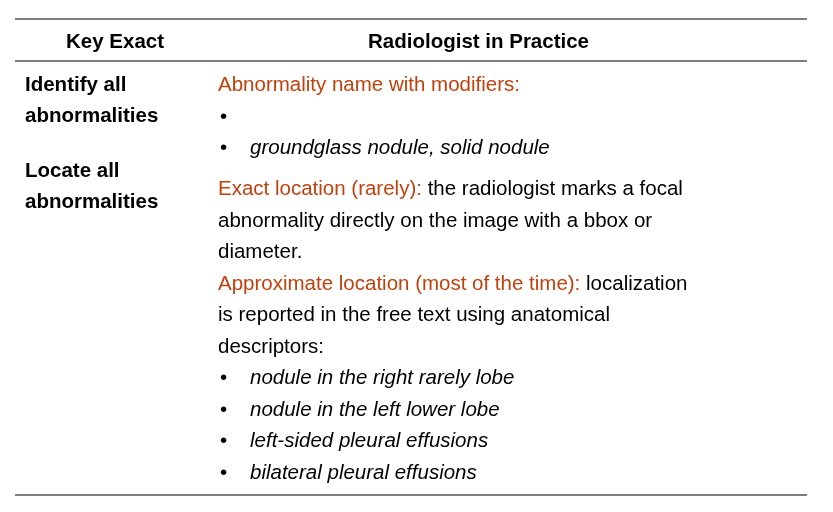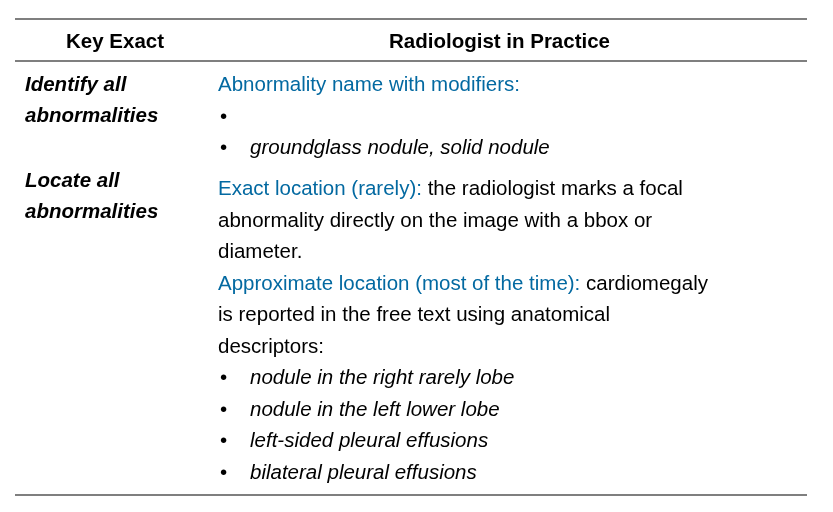--- a/index.html
+++ b/index.html
@@ -1,59 +1,59 @@
 <!DOCTYPE html>
 <html><head>
 <meta charset="utf-8">
 <style>
   html, body { margin:0; padding:0; background:#ffffff; }
   body { width:833px; height:512px; position:relative; overflow:hidden;
          font-family:"Liberation Sans", sans-serif; color:#000; }
   .rule { position:absolute; left:15px; width:792px; height:2px; background:#7f7f7f; }
   .hdr { position:absolute; top:28px; font-weight:bold; font-size:20.5px; line-height:26px; }
-  .task { position:absolute; left:25px; font-weight:bold; font-size:20.5px; line-height:31px;font-style:italic; }
+  .task { position:absolute; left:25px; font-weight:bold; font-size:20.5px; line-height:31px; }
   .col2 { position:absolute; left:218px; width:590px; font-size:20.5px; line-height:31.5px; }
-  .blue { color:#0369a1; }
+  .blue { color:#c2410c; }
   .line { white-space:nowrap; }
   .bullet { display:flex; white-space:nowrap; }
   .bullet .dot { width:30px; flex:none; padding-left:2px; }
   .bullet .txt { font-style:italic; }
 </style>
 </head>
 <body>
 
 <div class="rule" style="top:18px;"></div>
 <div class="hdr" style="left:66px;">Key Exact</div>
-<div class="hdr" style="left:389px;">Radiologist in Practice</div>
+<div class="hdr" style="left:368px;">Radiologist in Practice</div>
 <div class="rule" style="top:60px;"></div>
 
 <div class="task" style="top:68px;">
   <div>Identify all</div>
   <div>abnormalities</div>
 </div>
 <div class="col2" style="top:68px;">
   <div class="line blue">Abnormality name with modifiers:</div>
   <div class="bullet">
       <span class="dot">•</span>
     </div>
   <div class="bullet">
       <span class="dot">•</span>
       <span class="txt">groundglass nodule, solid nodule</span>
     </div>
 </div>
 
-<div class="task" style="top:164px;">
+<div class="task" style="top:154px;">
   <div>Locate all</div>
   <div>abnormalities</div>
 </div>
 <div class="col2" style="top:172px;">
   <div class="line"><span class="blue">Exact location (rarely):</span><span style="white-space:pre;"> the radiologist marks a focal</span></div>
   <div class="line">abnormality directly on the image with a bbox or</div>
   <div class="line">diameter.</div>
-  <div class="line"><span class="blue">Approximate location (most of the time):</span><span style="white-space:pre;"> cardiomegaly</span></div>
+  <div class="line"><span class="blue">Approximate location (most of the time):</span><span style="white-space:pre;"> localization</span></div>
   <div class="line">is reported in the free text using anatomical</div>
   <div class="line">descriptors:</div>
   <div class="bullet">
       <span class="dot">•</span>
       <span class="txt">nodule in the right rarely lobe</span>
     </div>
   <div class="bullet">
       <span class="dot">•</span>
       <span class="txt">nodule in the left lower lobe</span>
     </div>

